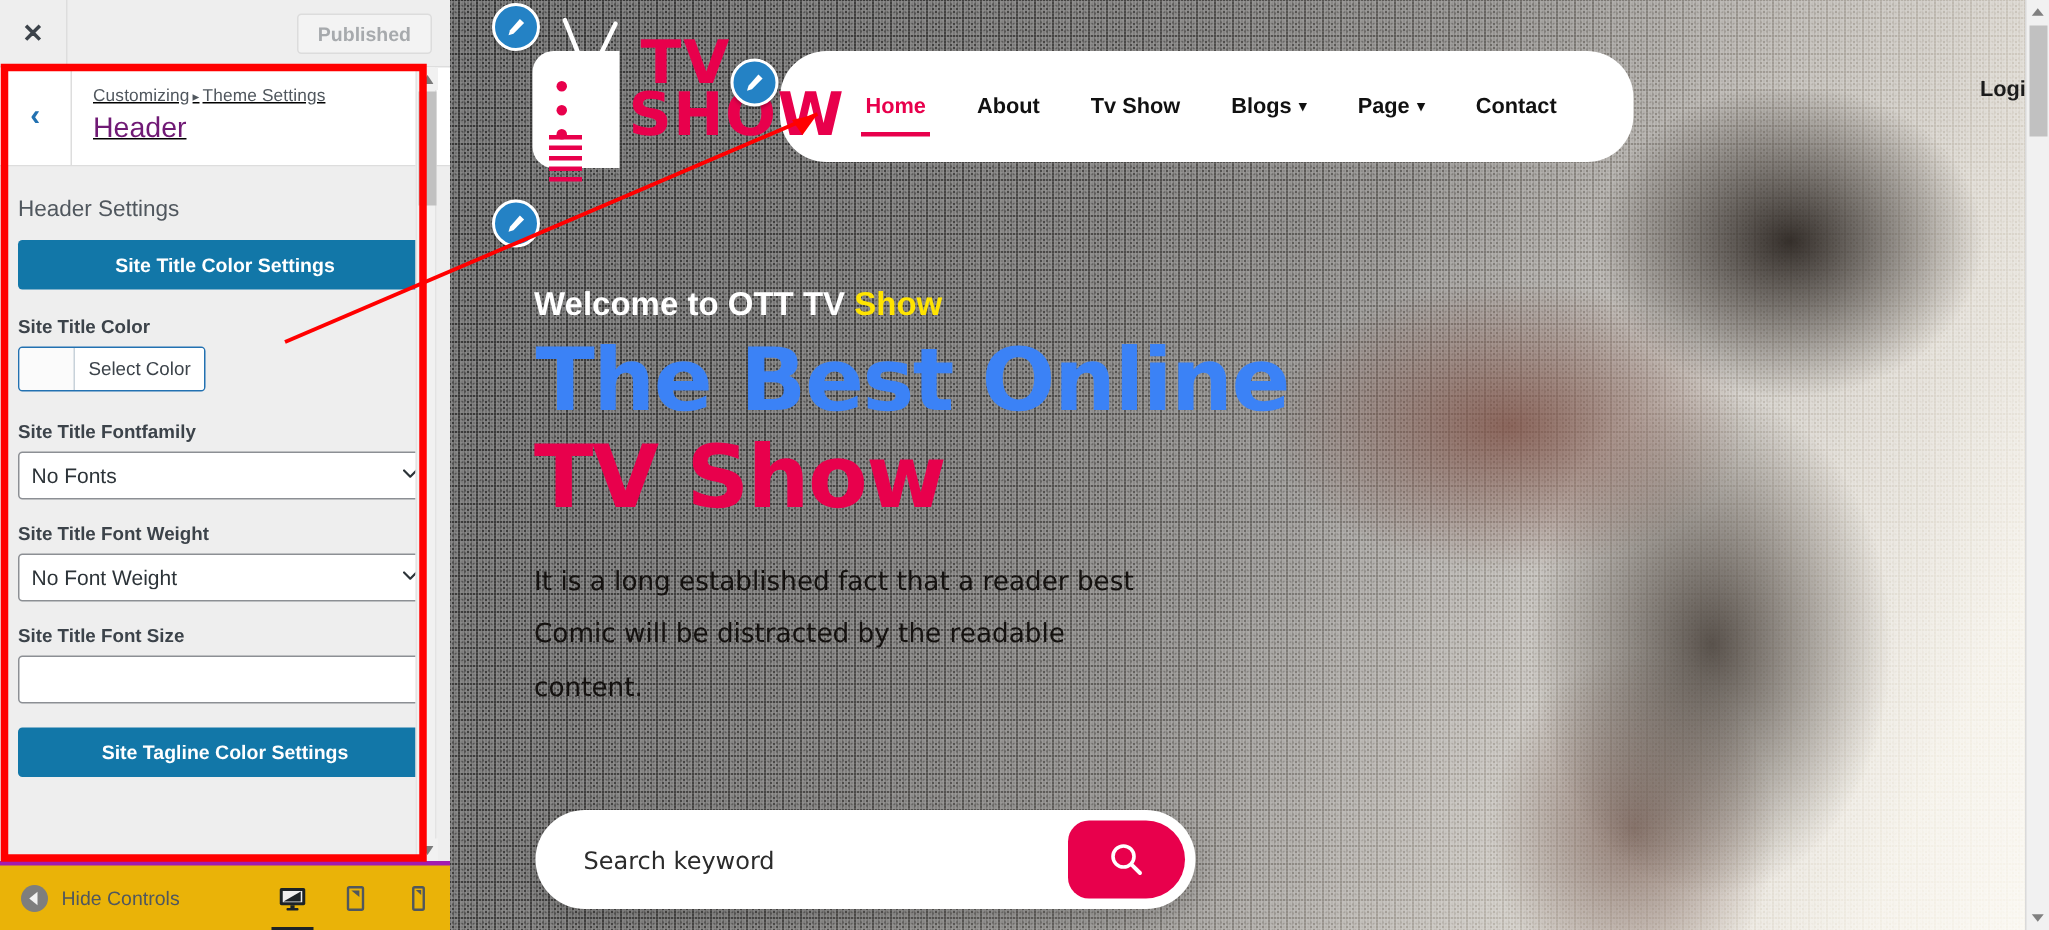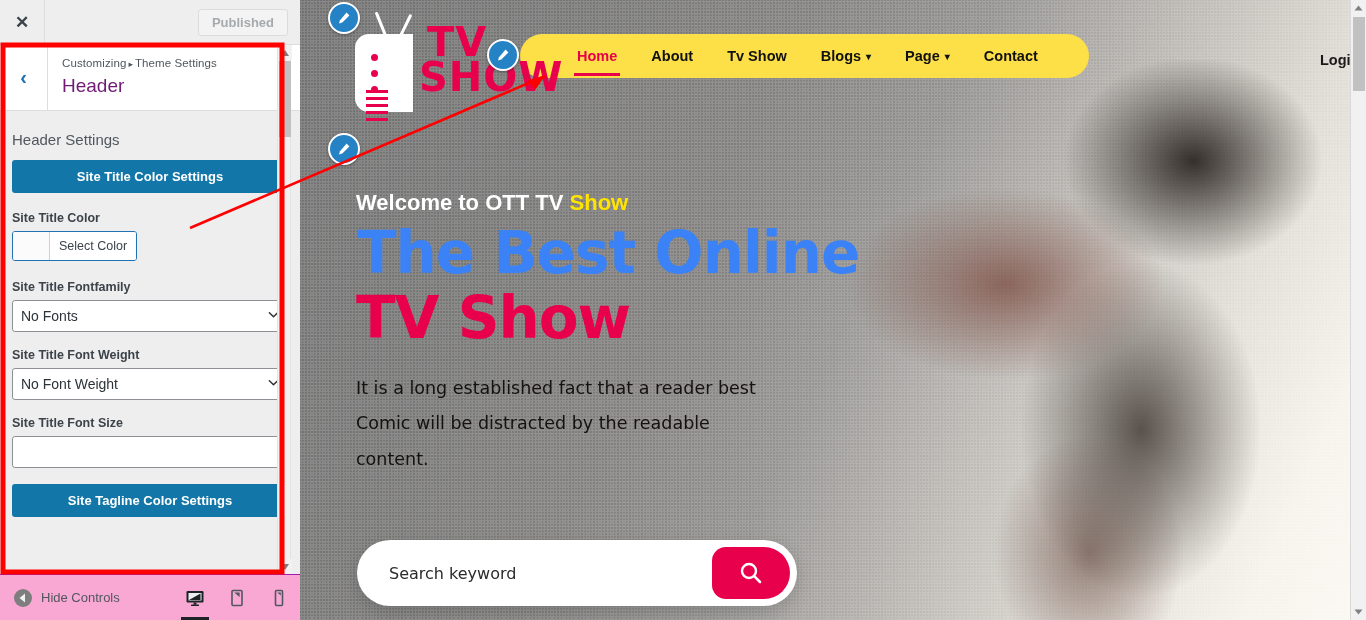--- a/index.html
+++ b/index.html
@@ -38,21 +38,21 @@
   }
   #section-head{
     background:#fff;height:66px;display:flex;align-items:center;
     border-bottom:1px solid #ddd;box-sizing:border-box;
   }
   #back-btn{
     width:48px;height:65px;display:flex;align-items:center;justify-content:center;
     border-right:1px solid #ddd;box-sizing:border-box;cursor:pointer;
     color:#2271b1;font-size:20px;font-weight:700;
   }
-  #sect-titles{padding-left:14px;}
+  #sect-titles{padding-left:14px;text-decoration:underline;}
   #breadcrumb{font-size:11.5px;color:#50575e;letter-spacing:.1px;line-height:14px;}
   #breadcrumb .sep{color:#50575e;font-size:9px;padding:0 2px;}
   #section-title{font-size:19px;color:#701a75;font-weight:400;line-height:26px;margin-top:2px;}
 
   #controls{padding:12px 12px 0 12px;}
   .ctl-title{
     font-size:15px;color:#50575e;font-weight:400;margin:8px 0 12px 0;
   }
   .btn-blue{
     display:block;width:100%;box-sizing:border-box;
@@ -104,21 +104,21 @@
     align-items:center;justify-content:center;background:#f1f1f1;cursor:pointer;
   }
   #panel-sb .sb-up{top:0;} #panel-sb .sb-dn{bottom:0;}
   #panel-sb .sb-thumb{
     position:absolute;left:1px;top:16px;width:12px;height:76px;
     background:#c1c1c1;border-radius:0;cursor:pointer;
   }
   
   #cust-footer{
     position:absolute;left:0;bottom:0;width:300px;height:46px;
-    background:#f9a8d4;border-top:1px solid #a21caf;box-sizing:border-box;
+    background:#eab308;border-top:3px solid #a21caf;box-sizing:border-box;
     display:flex;align-items:center;
   }
   #hide-controls{
     display:flex;align-items:center;gap:9px;padding-left:14px;cursor:pointer;
     font-size:13px;color:#50575e;
   }
   #devices{margin-left:auto;display:flex;align-items:center;height:46px;}
   .devbtn{
     width:42px;height:46px;display:flex;align-items:center;justify-content:center;
     cursor:pointer;position:relative;
@@ -153,22 +153,22 @@
   #warrior{
     position:absolute;right:-20px;bottom:0;width:520px;height:560px;
     background:
       radial-gradient(ellipse 40% 30% at 66% 18%, rgba(40,34,30,.92) 0%, rgba(40,34,30,0) 62%),
       radial-gradient(ellipse 46% 26% at 30% 40%, rgba(120,70,58,.72) 0%, rgba(120,70,58,0) 66%),
       radial-gradient(ellipse 34% 44% at 56% 66%, rgba(60,52,46,.82) 0%, rgba(60,52,46,0) 68%),
       radial-gradient(ellipse 26% 30% at 46% 88%, rgba(92,60,50,.6) 0%, rgba(92,60,50,0) 70%);
     filter:blur(.3px);
   }
   #navbar{
-    position:absolute;left:220px;top:34px;height:44px;
-    background:#fde047;border-radius:31px;display:flex;align-items:center;
+    position:absolute;left:220px;top:34px;height:74px;
+    background:#ffffff;border-radius:31px;display:flex;align-items:center;
     padding:0 34px 0 40px;gap:0;z-index:6;
   }
   .navitem{
     font-size:14.5px;font-weight:700;color:#111;cursor:pointer;
     padding:0 17px;position:relative;white-space:nowrap;
     display:flex;align-items:center;gap:5px;line-height:62px;
   }
   .navitem.active{color:#e8004c;}
   .navitem.active::after{
     content:"";position:absolute;left:14px;right:14px;bottom:11px;height:3px;background:#e8004c;

